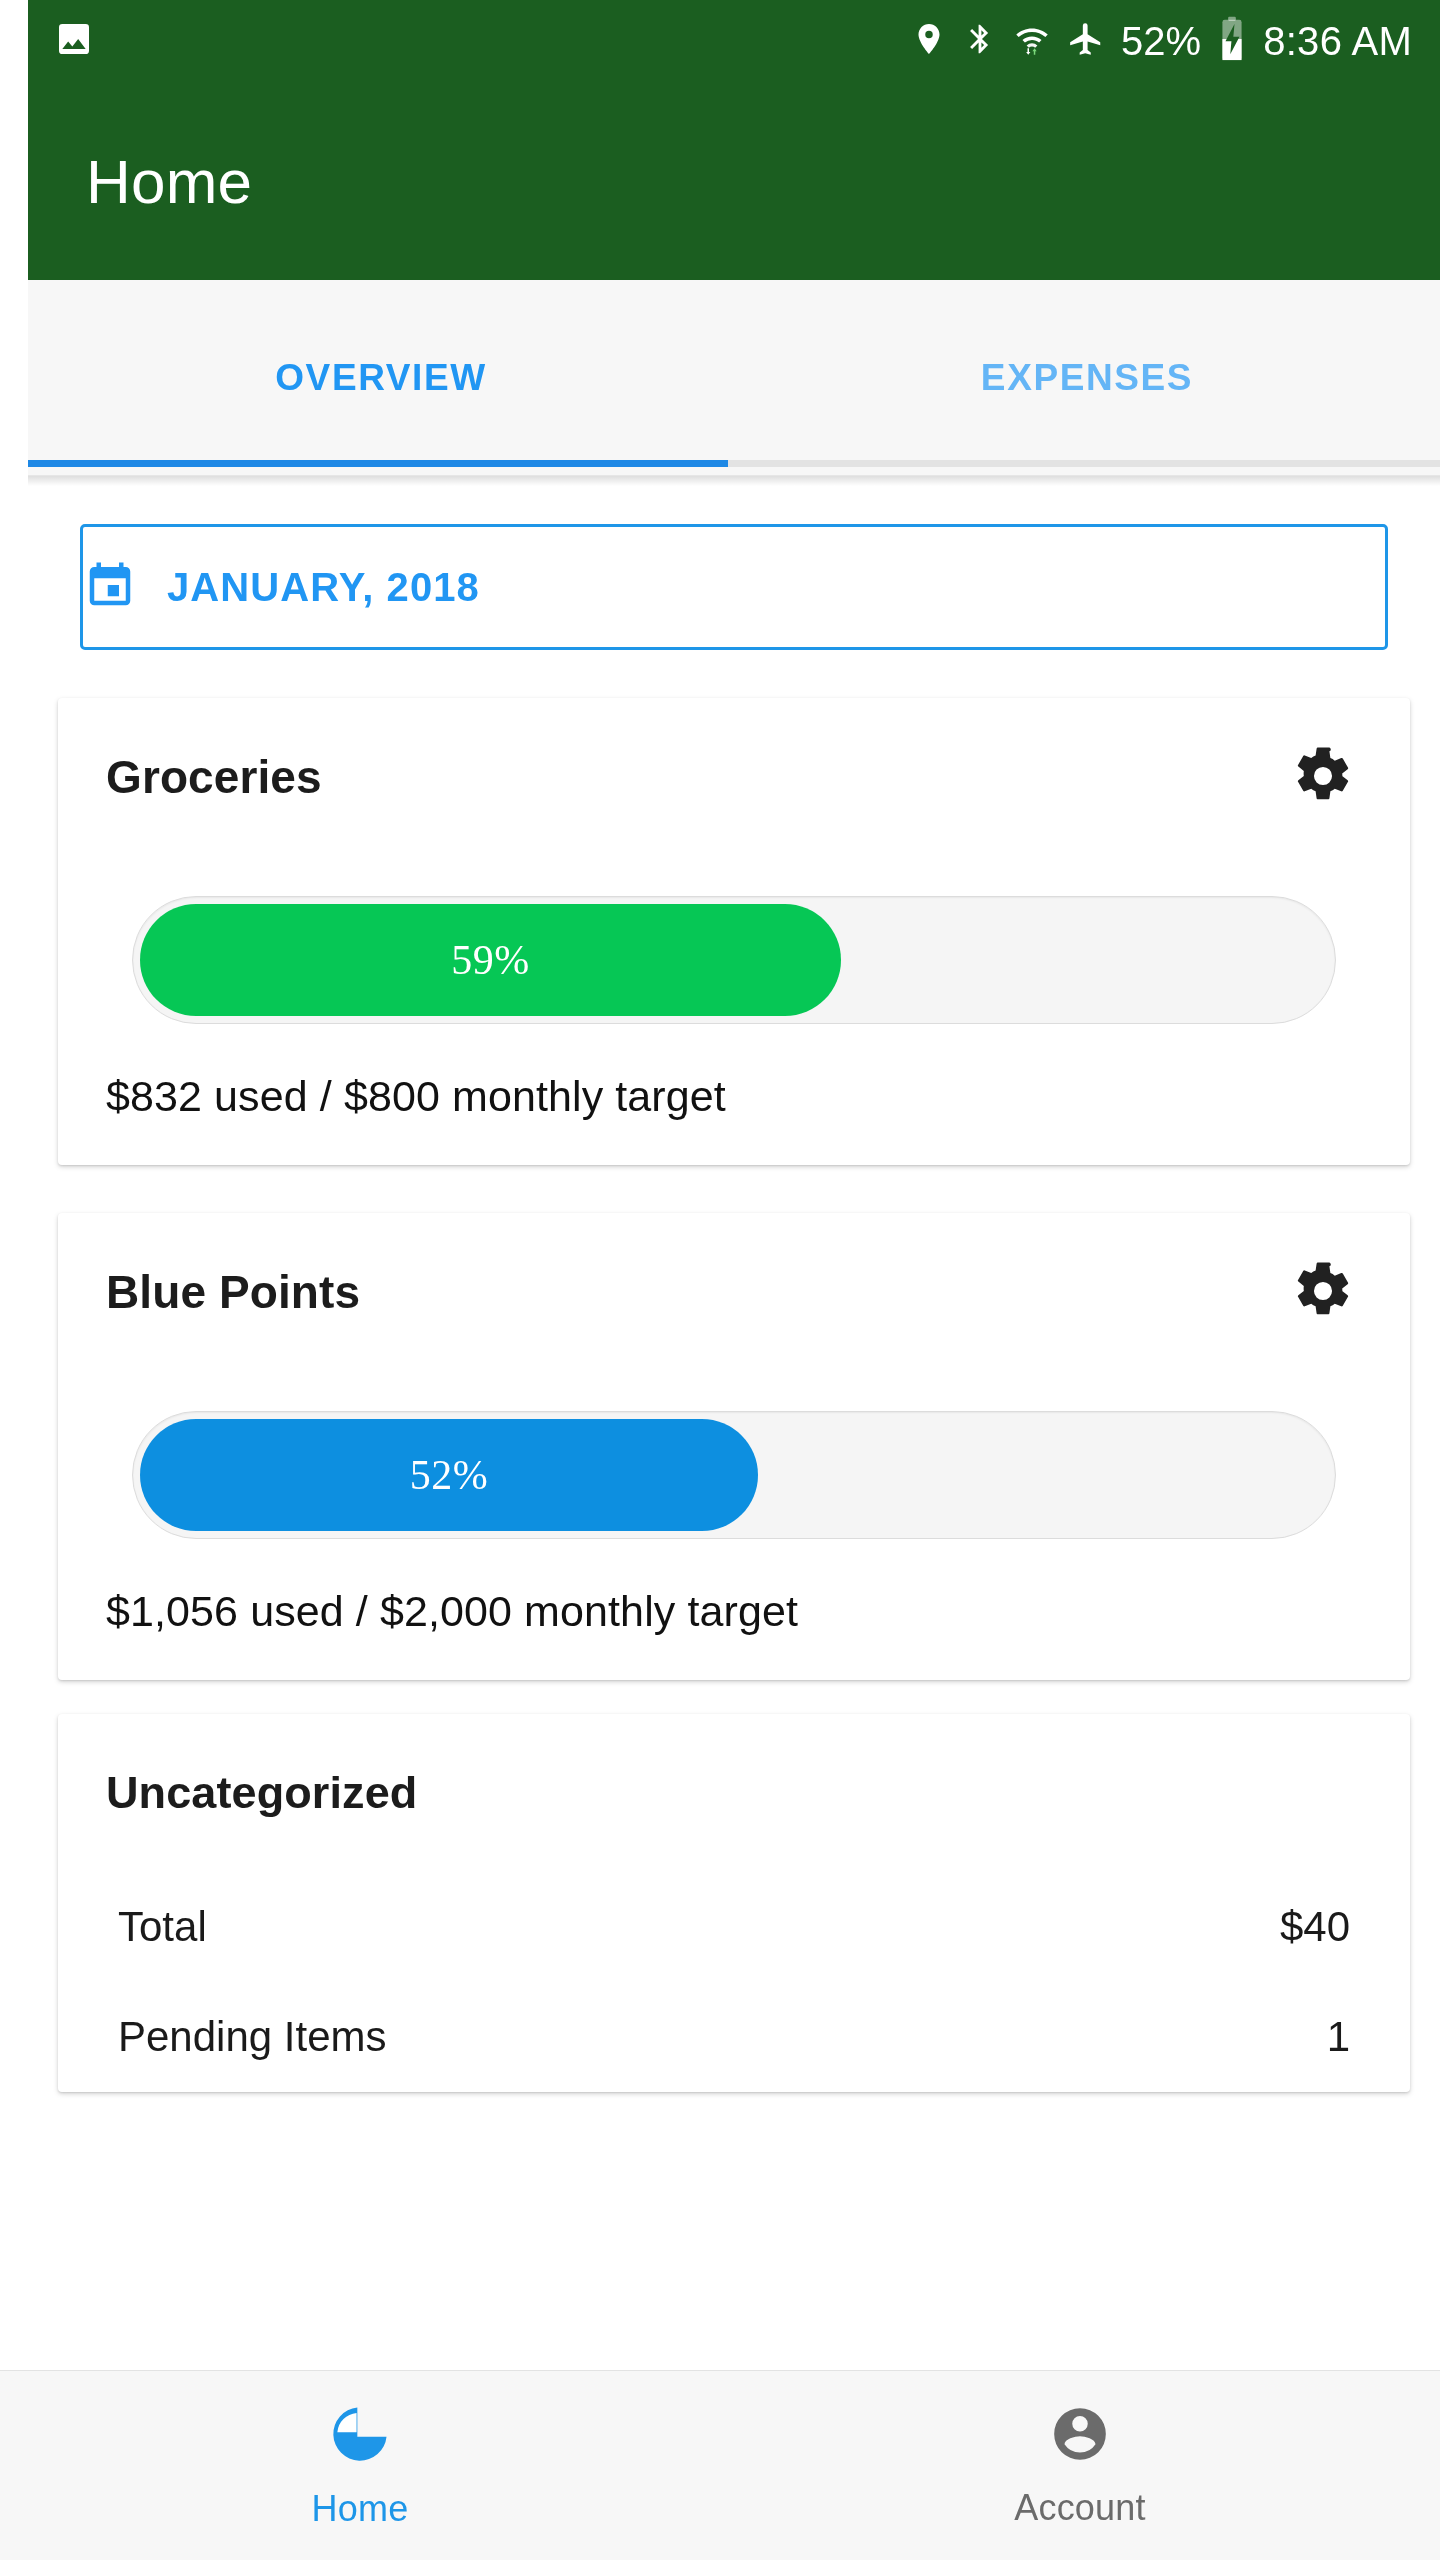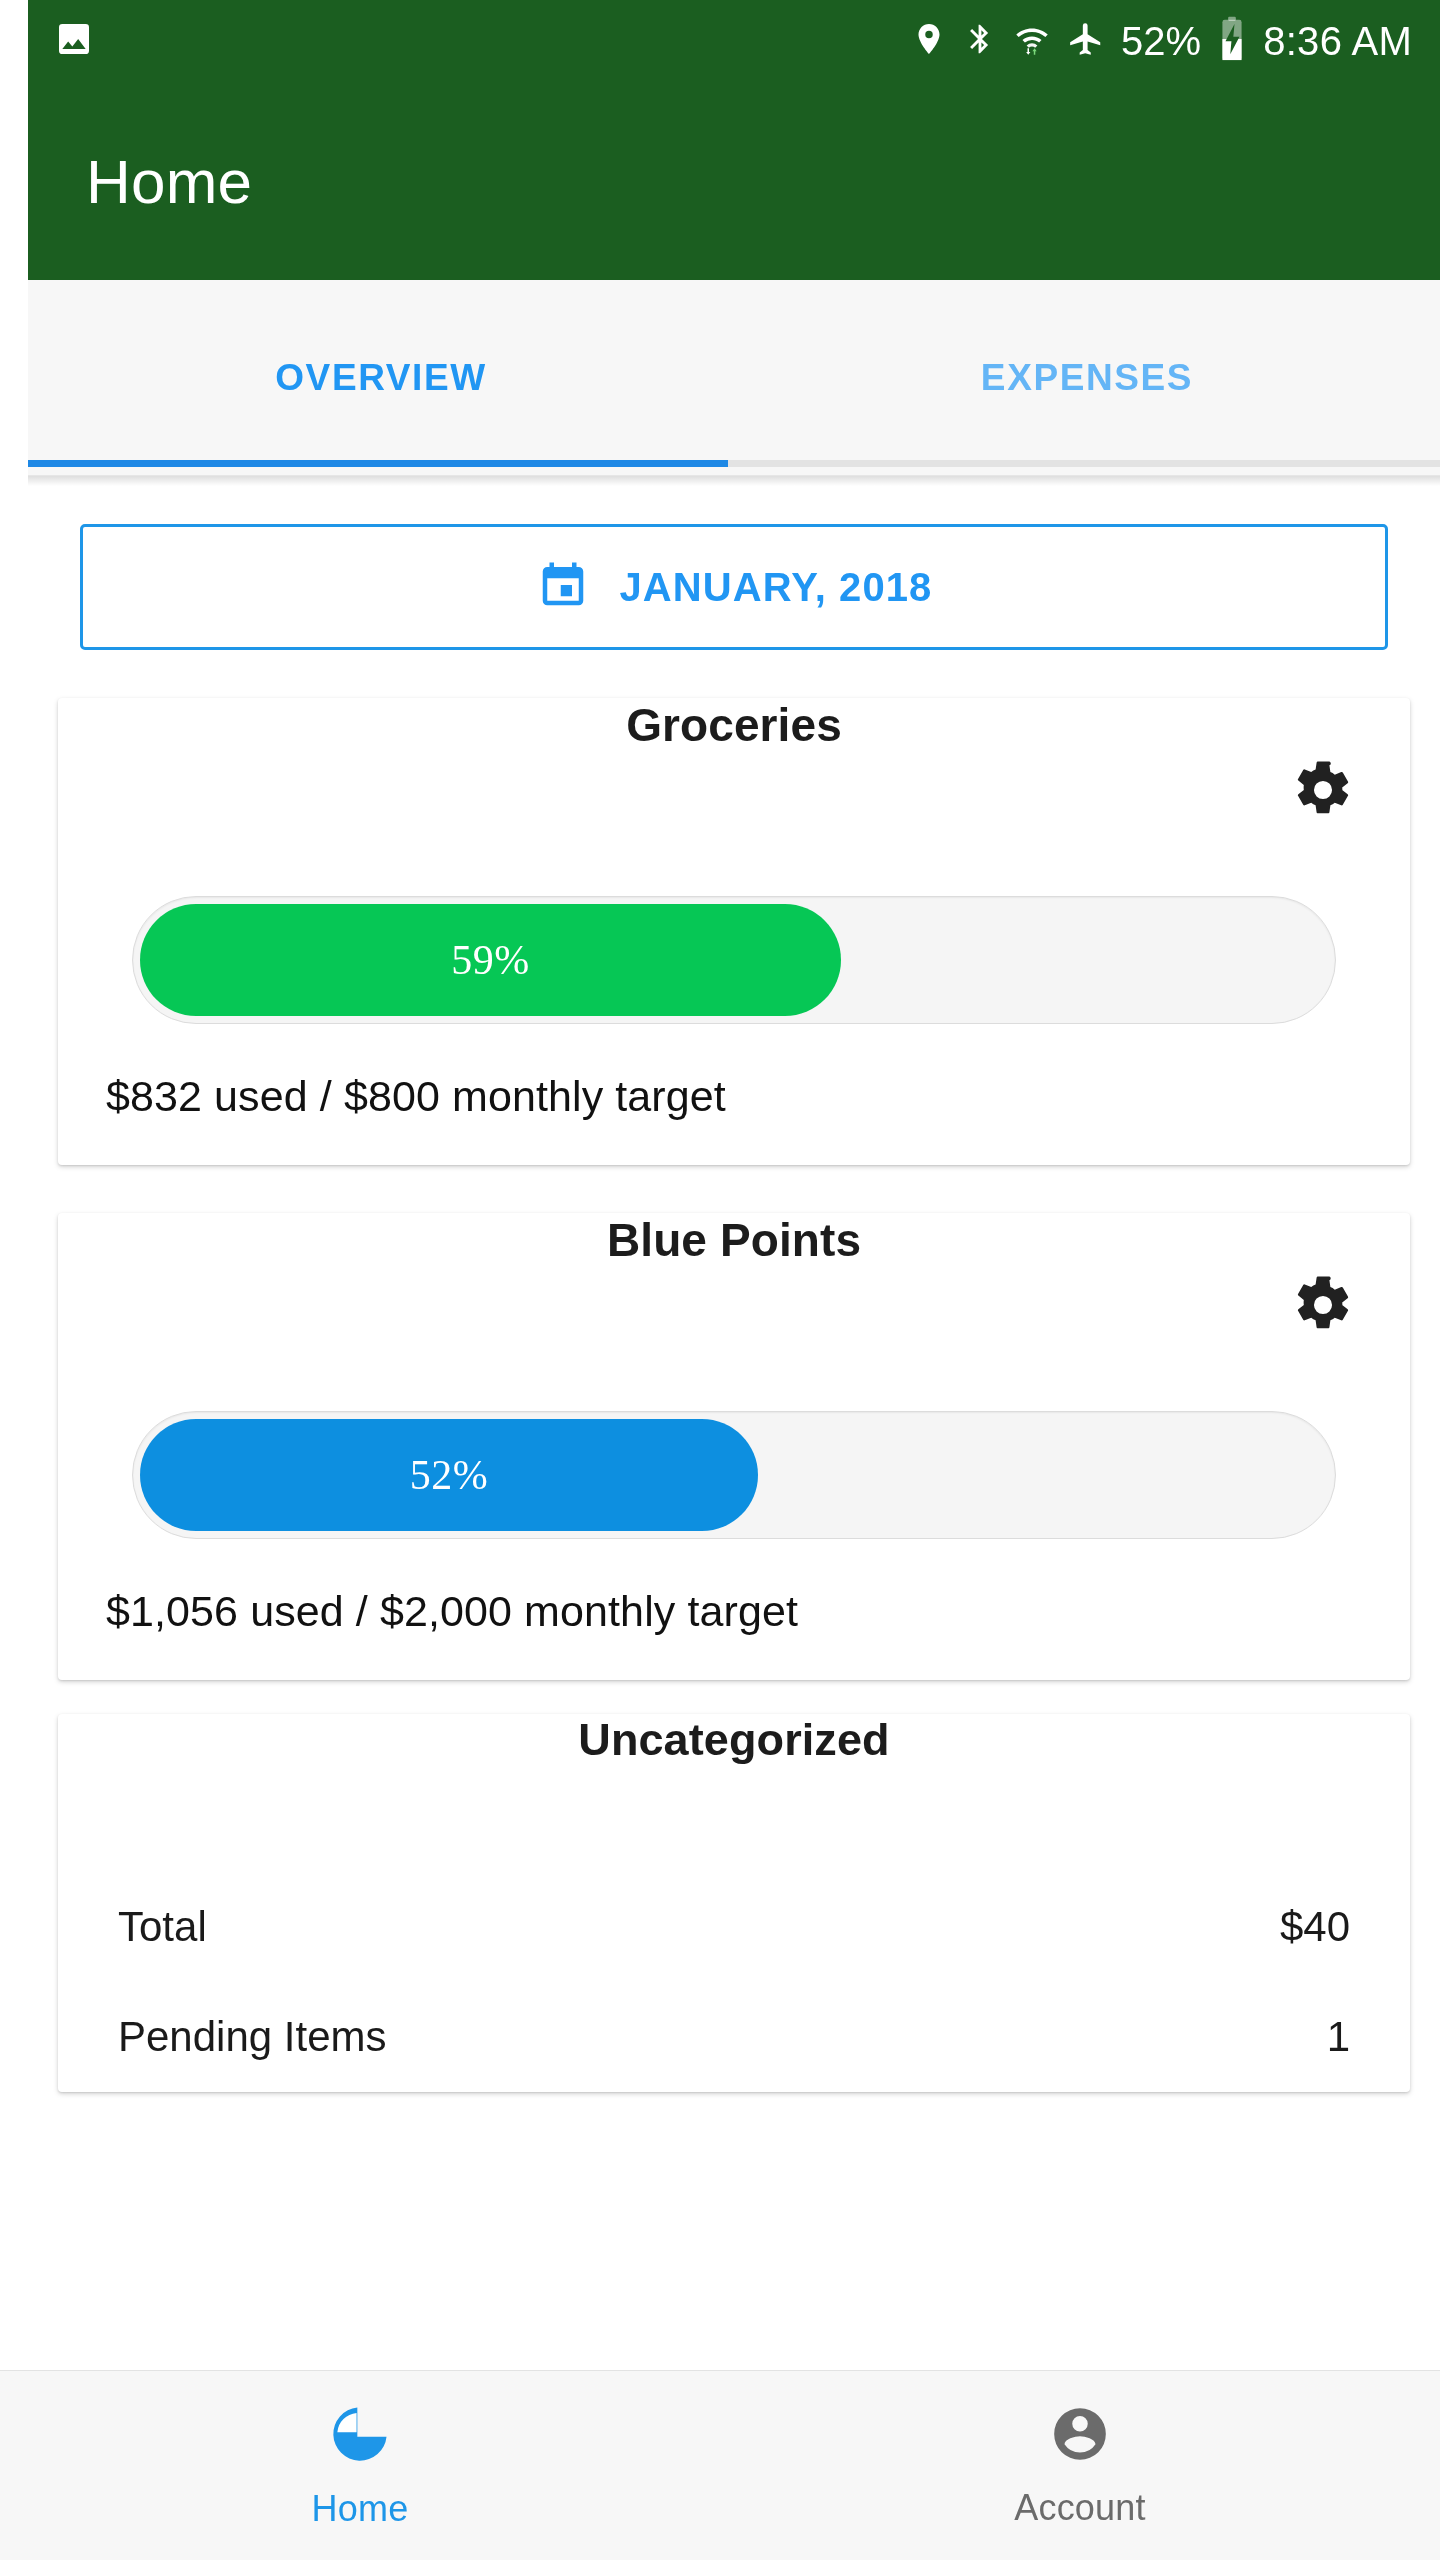--- a/index.html
+++ b/index.html
@@ -119,21 +119,21 @@
 
   
   .date-button {
     margin: 34px 52px 0 52px;
     height: 126px;
     border: 3px solid #1E96E8;
     border-radius: 5px;
     background: #ffffff;
     display: flex;
     align-items: center;
-    justify-content: center;
+    justify-content: flex-start;
     gap: 30px;
   }
   .date-label {
     color: #2196F3;
     font-size: 40px;
     font-weight: 600;
     letter-spacing: 1.1px;
   }
 
   
@@ -143,21 +143,20 @@
     border-radius: 4px;
     box-shadow: 0 2px 5px rgba(0,0,0,0.17), 0 1px 2px rgba(0,0,0,0.10);
   }
   .card.budget { margin-top: 48px; padding: 0 48px 44px 48px; }
   .card.uncat  { margin-top: 34px; padding: 0 48px 0 48px; }
 
   .card-head {
     height: 158px;
     display: flex;
     align-items: center;
-    flex-direction: column;
   }
   .card-title {
     font-size: 46px;
     font-weight: 700;
     color: #1c1c1c;
     letter-spacing: 0.1px;
   }
   .card-title.uncat-title { font-size: 45px; }
   .gear-btn {
     margin-left: auto;

